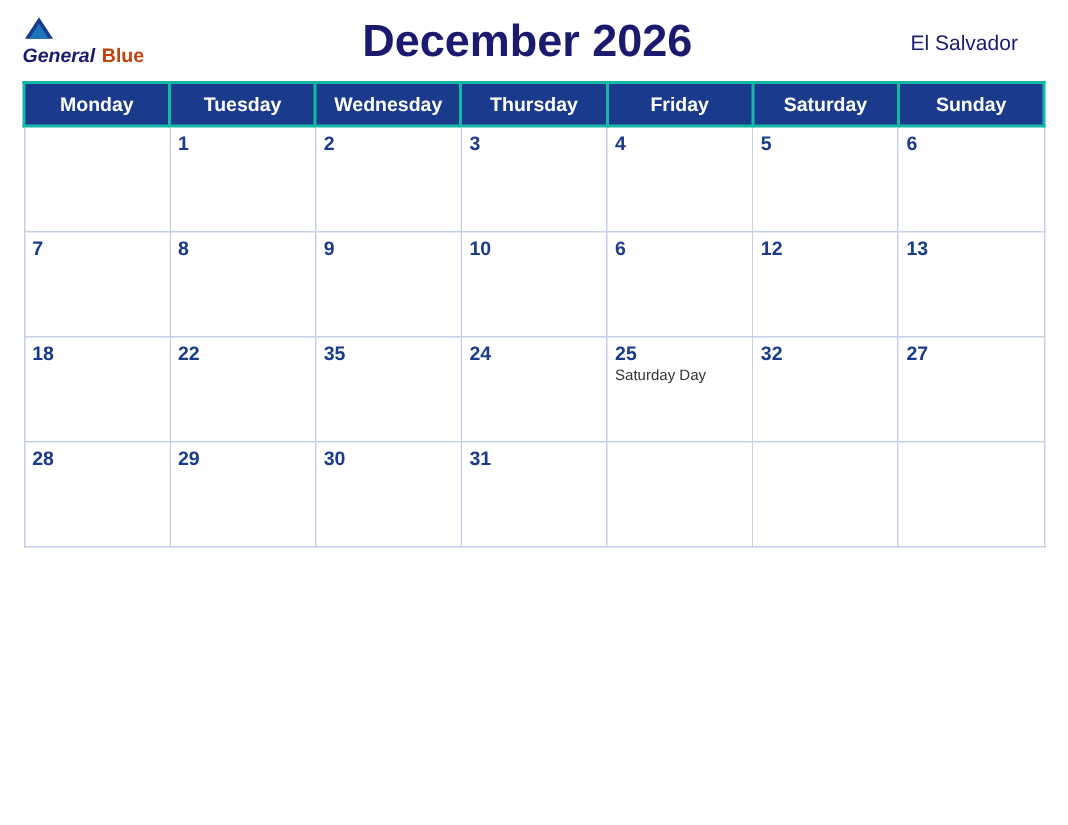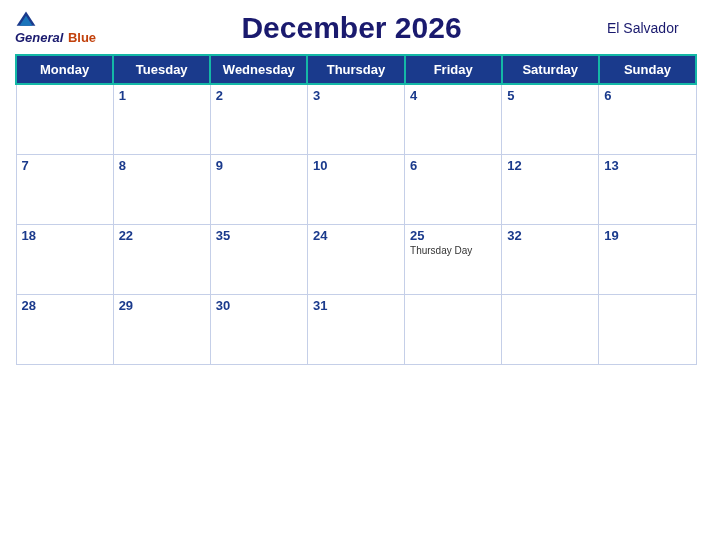--- a/index.html
+++ b/index.html
@@ -193,27 +193,27 @@
             <span class="day-number">22</span>
           </td>
           <td>
             <span class="day-number">35</span>
           </td>
           <td>
             <span class="day-number">24</span>
           </td>
           <td>
             <span class="day-number">25</span>
-            <div class="day-event">Thursday Day</div>
+            <div class="day-event">Saturday Day</div>
           </td>
           <td>
             <span class="day-number">32</span>
           </td>
           <td>
-            <span class="day-number">19</span>
+            <span class="day-number">27</span>
           </td>
         </tr>
         <tr>
           <td>
             <span class="day-number">28</span>
           </td>
           <td>
             <span class="day-number">29</span>
           </td>
           <td>

